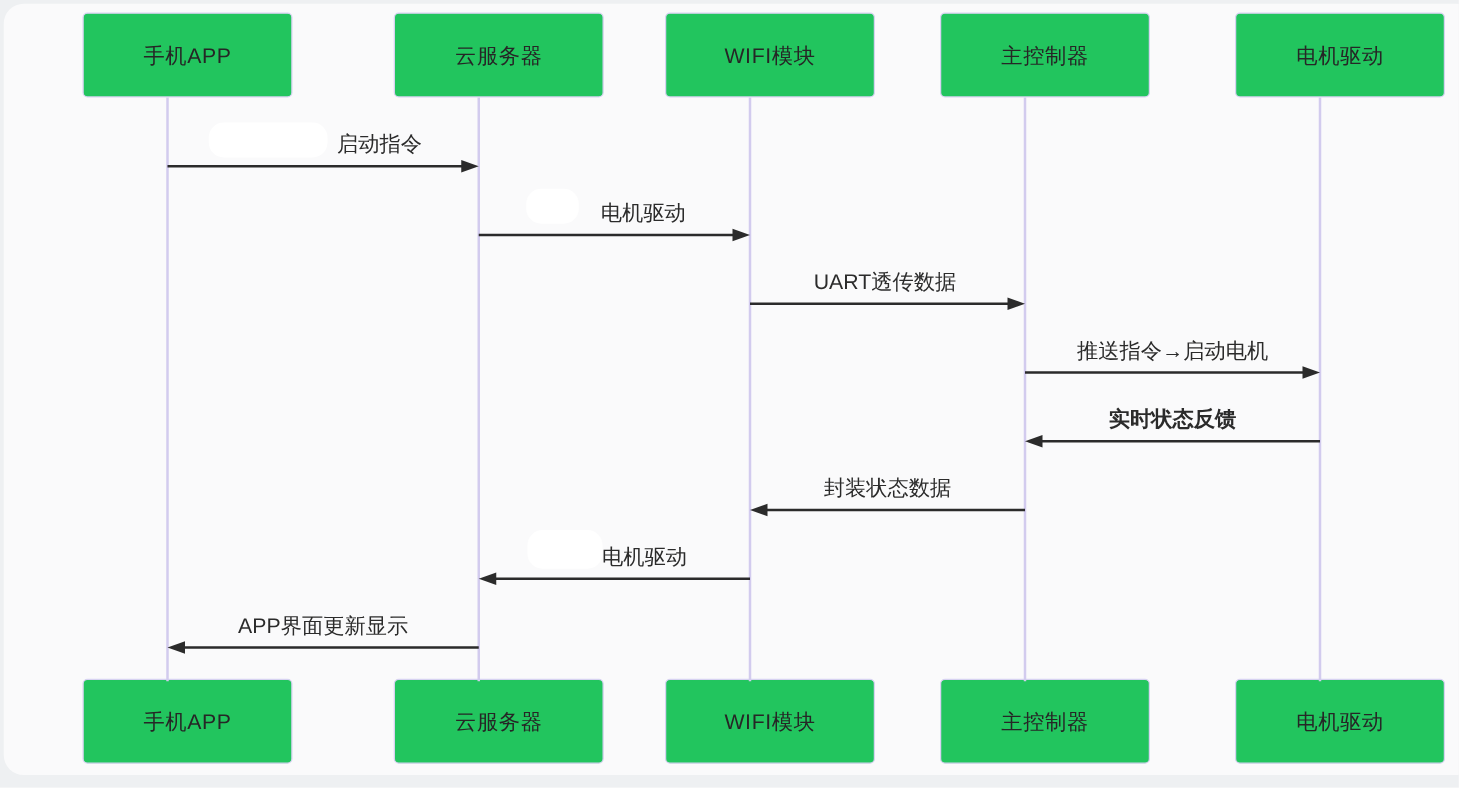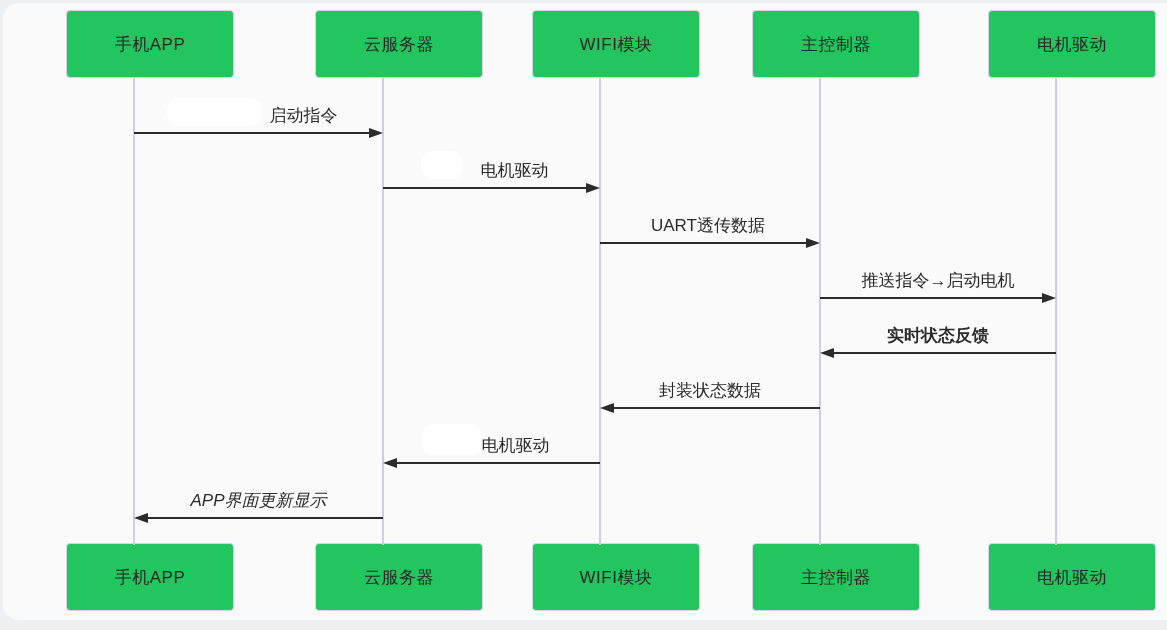--- a/index.html
+++ b/index.html
@@ -91,14 +91,14 @@
     <div class="redaction" style="left: 419px; top: 421px; width: 60px; height: 31px;"></div>
     <div class="msg-arrow" style="left: 380px; top: 454px; width: 217px;">
       <div class="arrow-line" style="left: 13px; width: 204px;"></div>
       <div class="arrow-head left"></div>
     </div>
     <div class="msg-label" style="left: 512.5px; top: 431px;">电机驱动</div>
     <div class="msg-arrow" style="left: 131px; top: 509px; width: 249px;">
       <div class="arrow-line" style="left: 13px; width: 236px;"></div>
       <div class="arrow-head left"></div>
     </div>
-    <div class="msg-label" style="left: 255.5px; top: 486px; font-style: italic;">APP界面更新显示</div>
+    <div class="msg-label" style="left: 255.5px; top: 486px;">APP界面更新显示</div>
   </div>
 
 </body></html>

